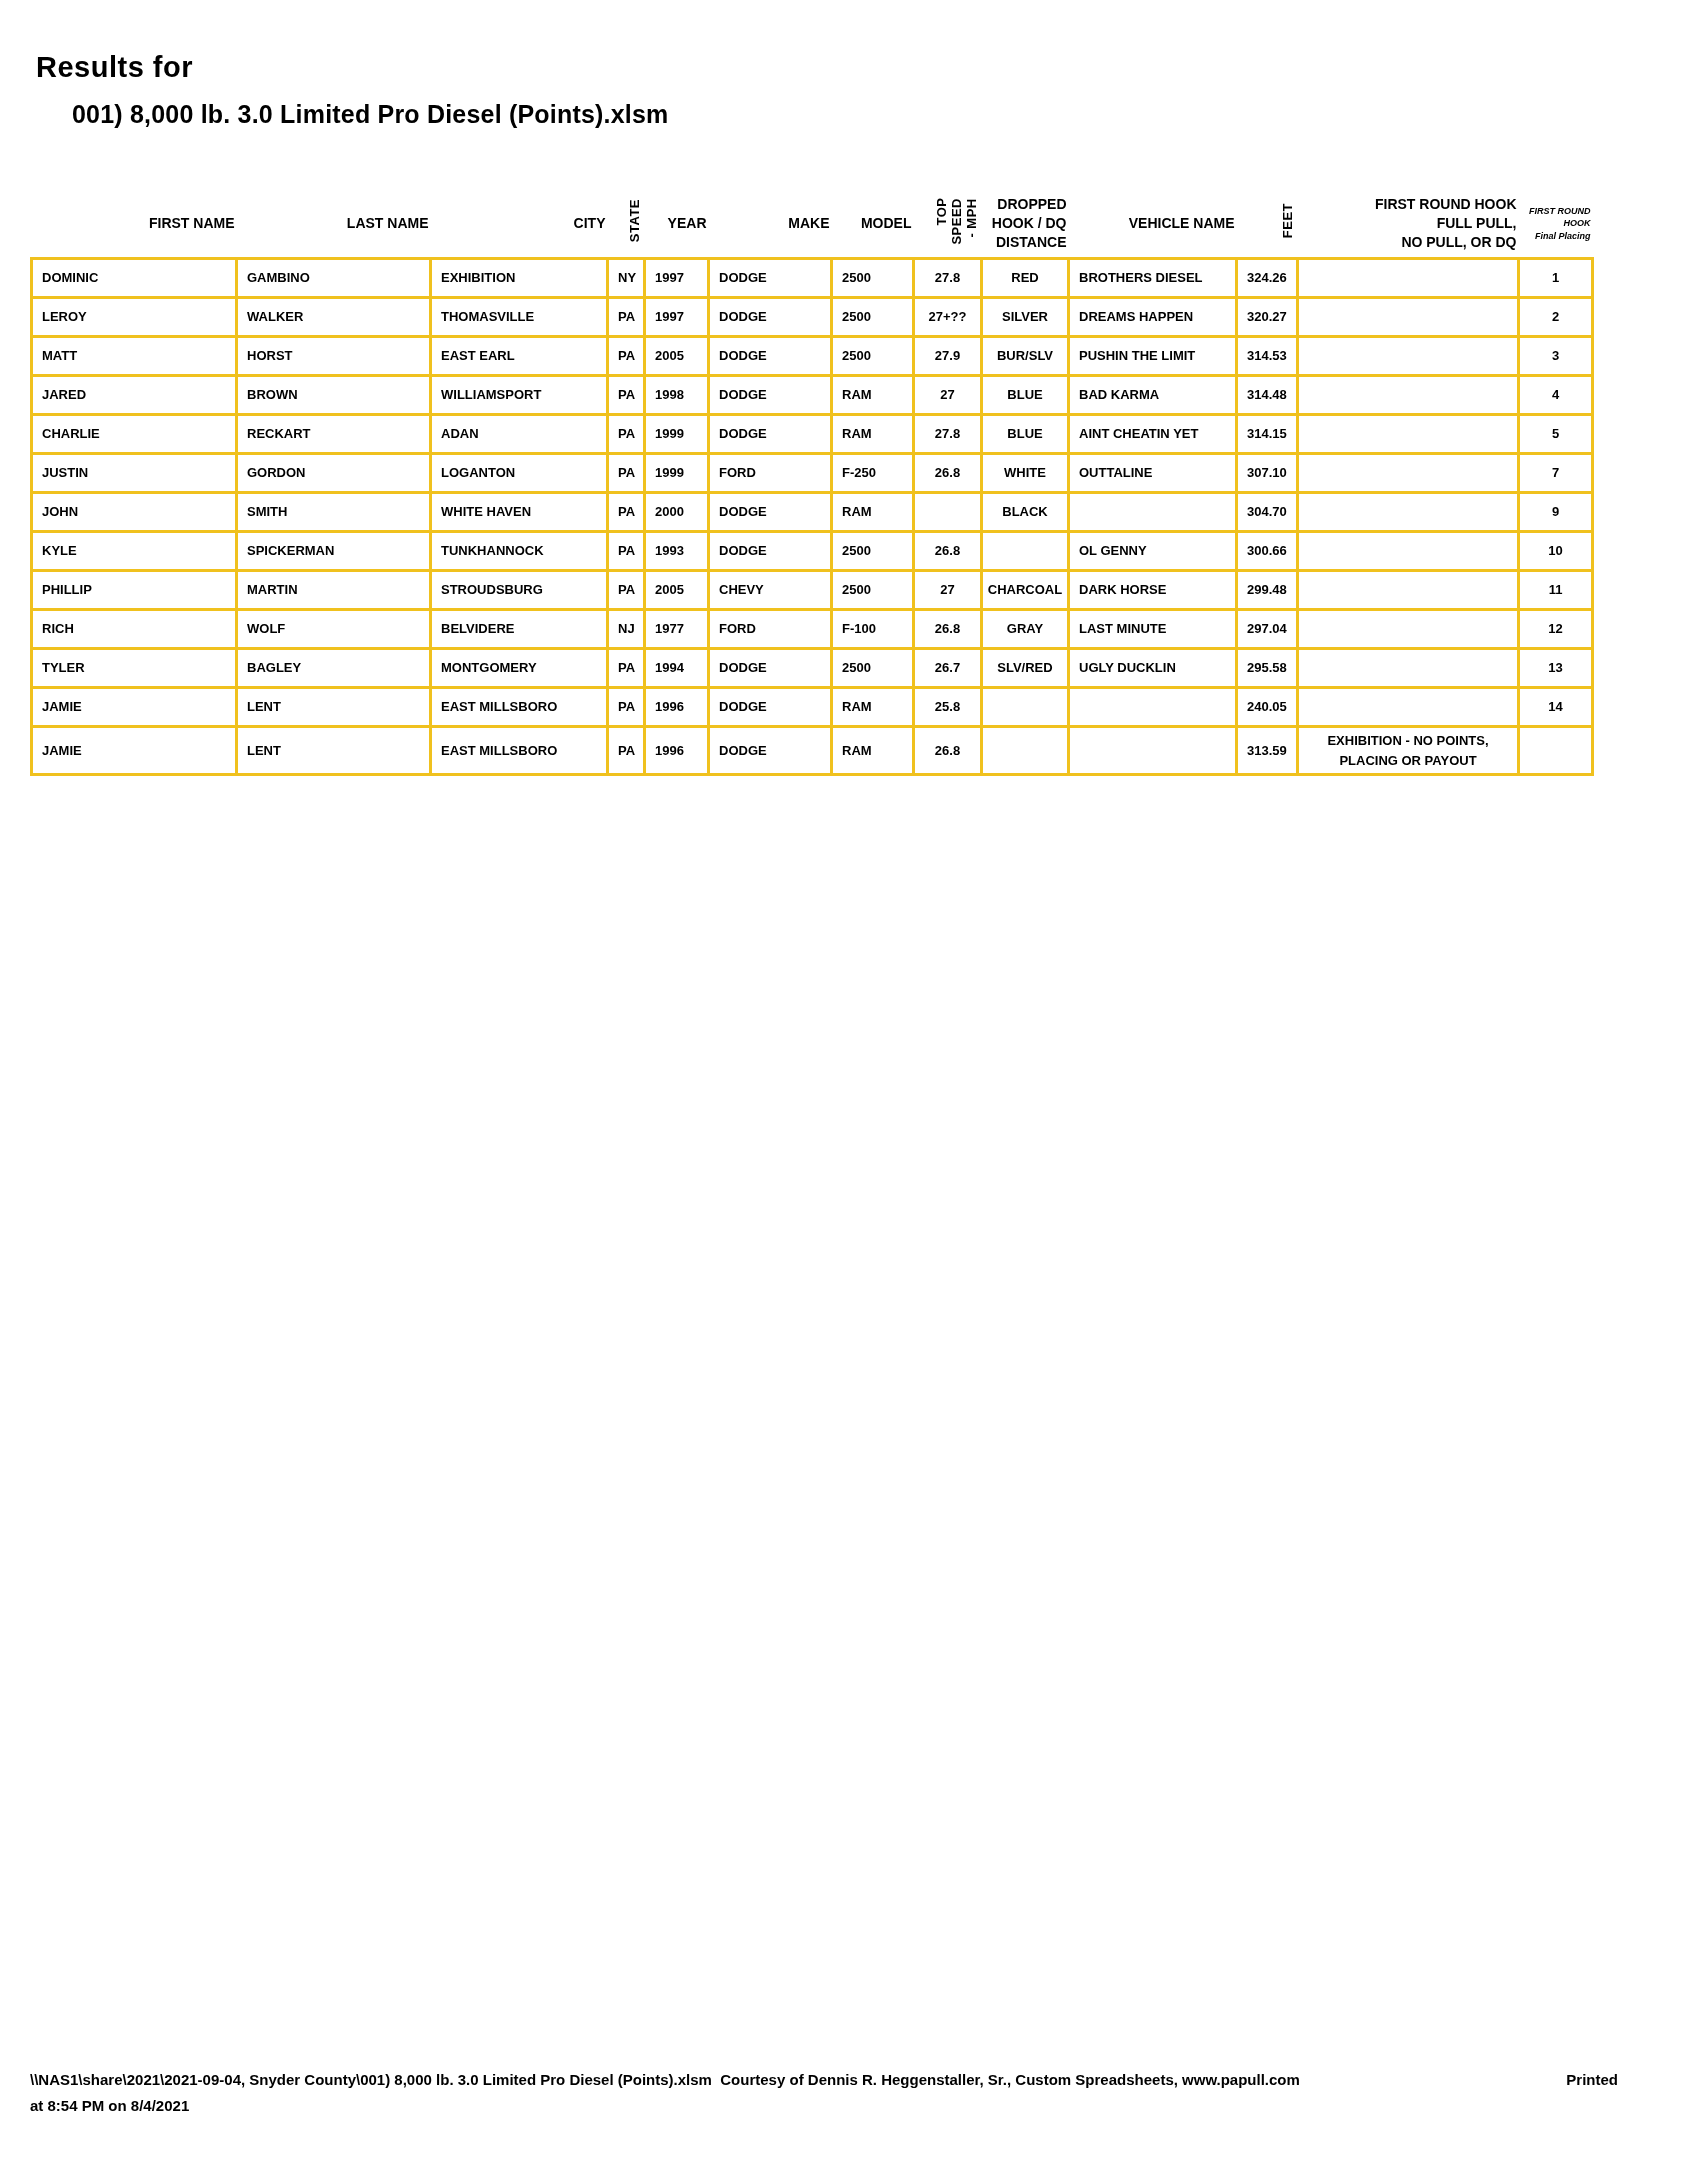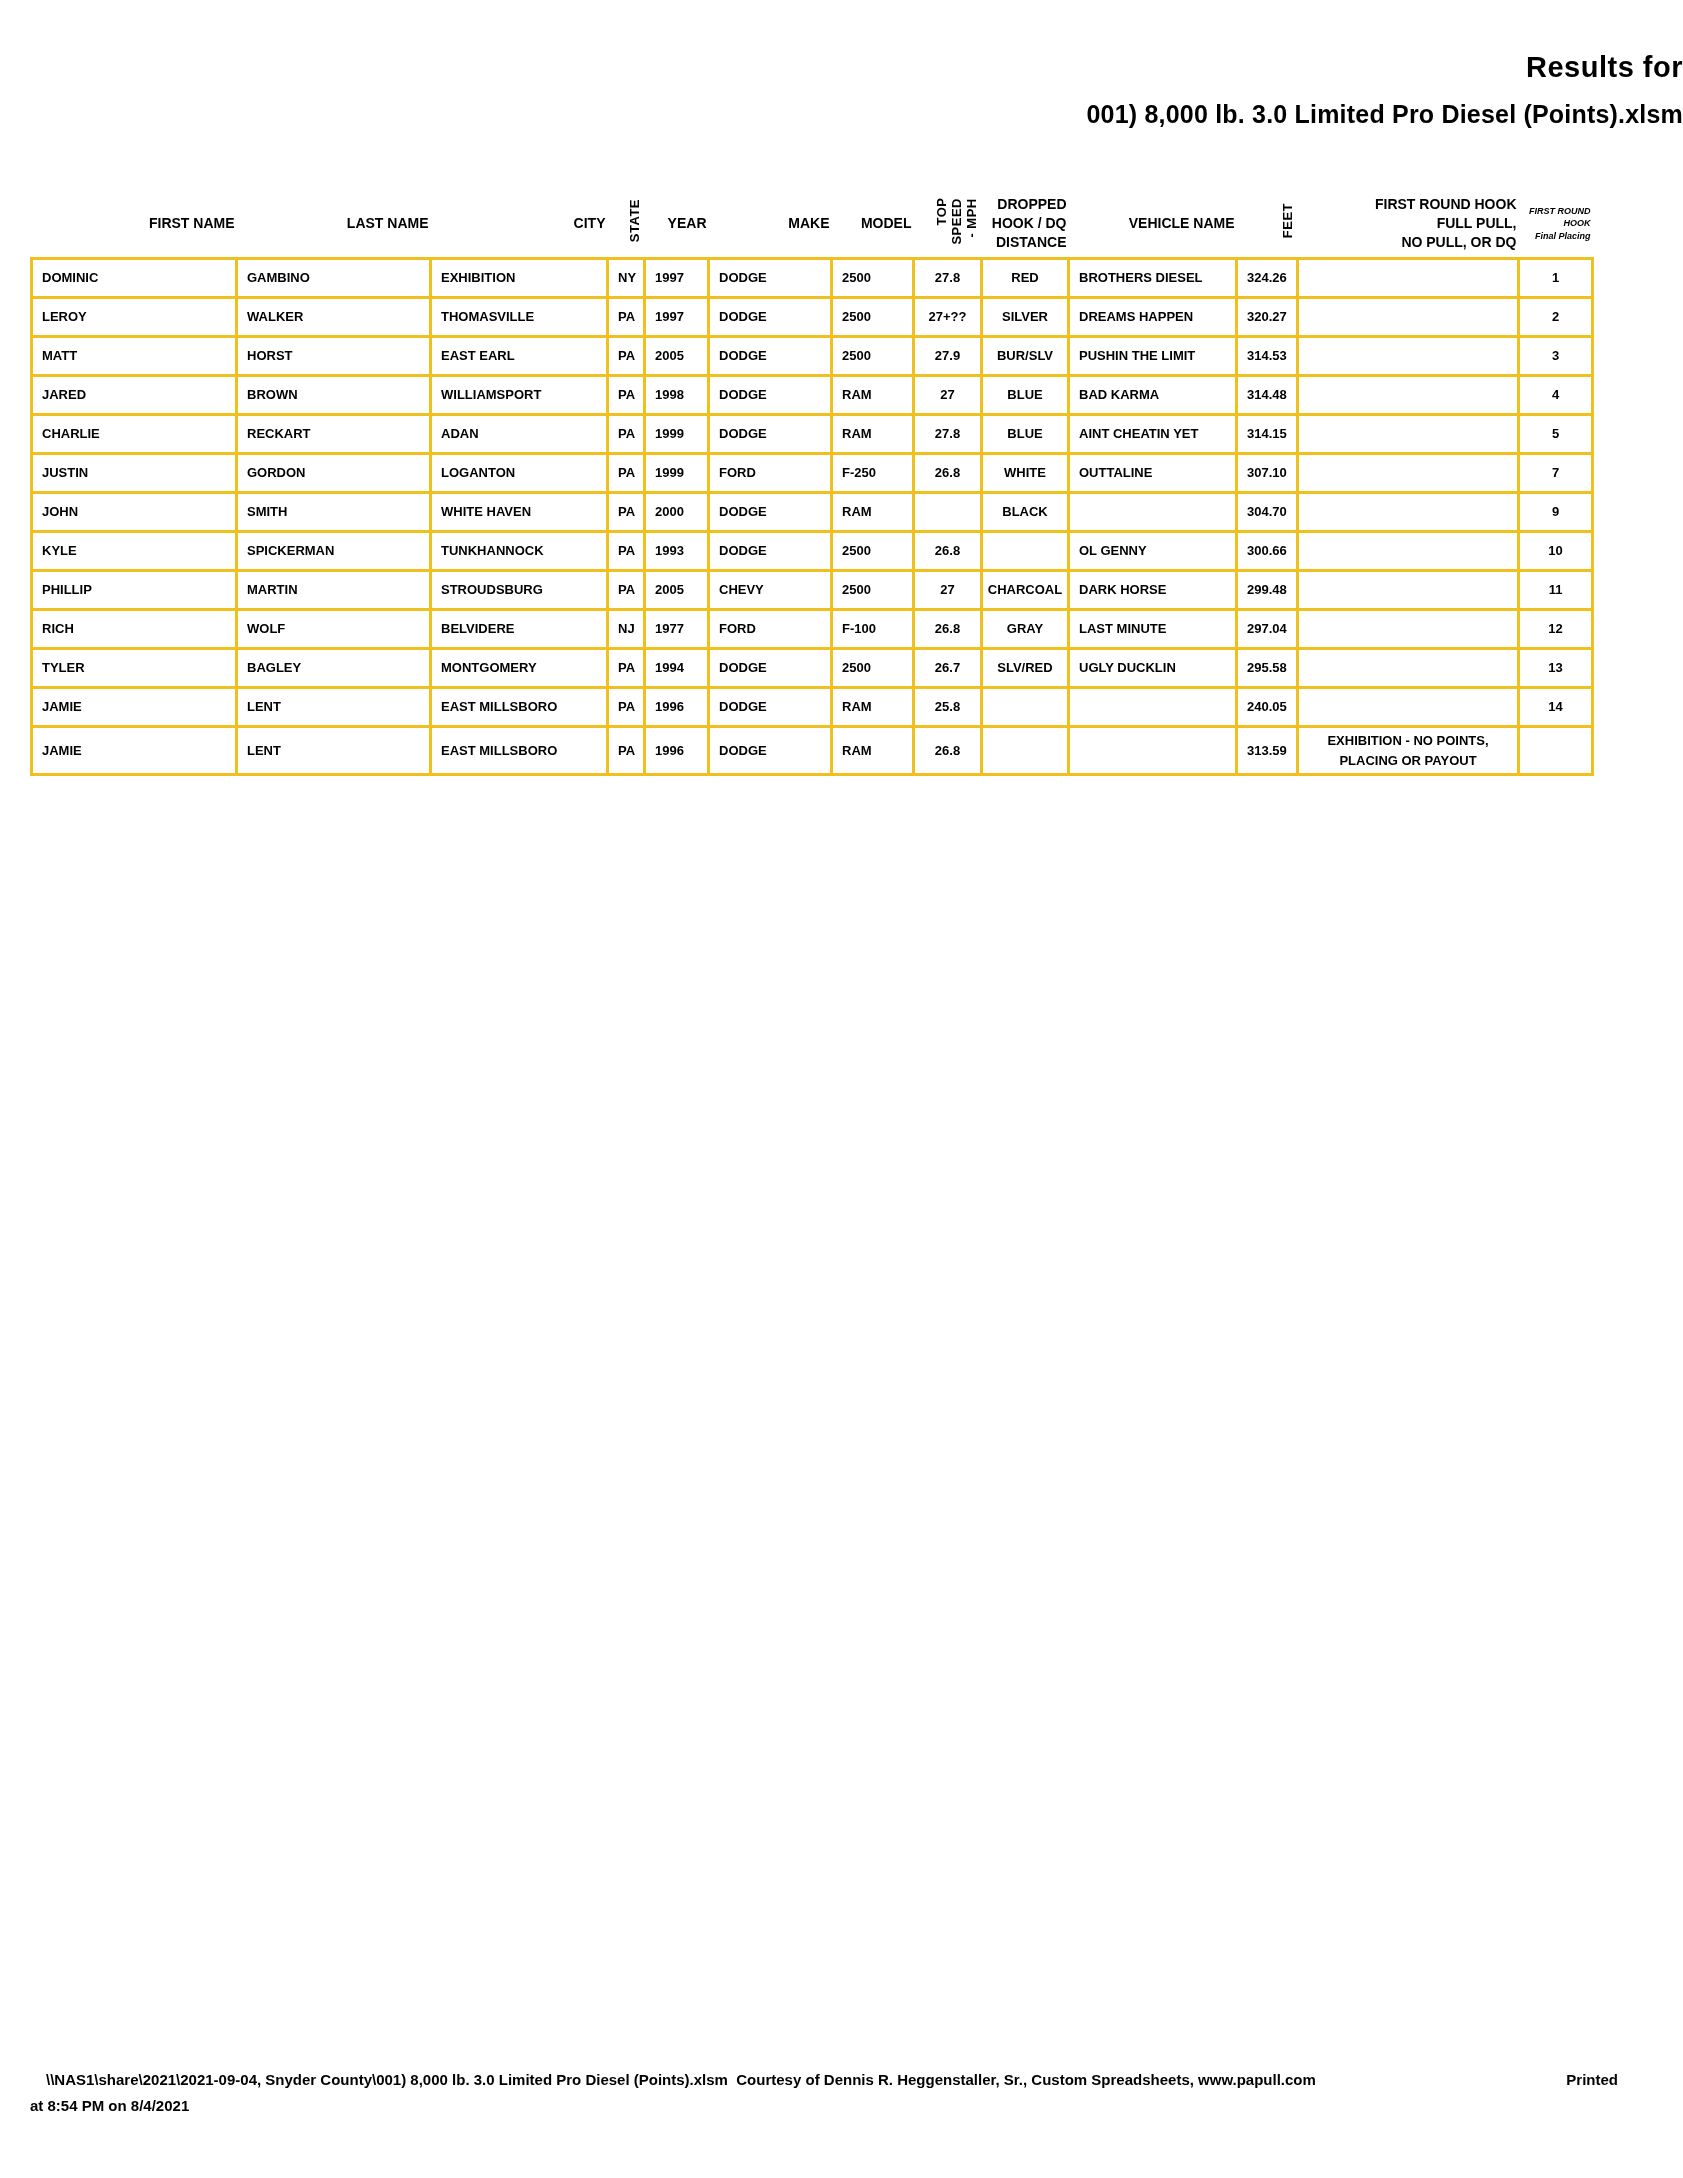--- a/index.html
+++ b/index.html
@@ -4,21 +4,21 @@
 <style>
   html,body{margin:0;padding:0;background:#ffffff;}
   .page{
     position:relative;
     width:1683px;height:2178px;
     background:#ffffff;
     color:#000;
     font-family:"Liberation Sans", sans-serif;
     overflow:hidden;
   }
-  .title{ text-align:right; padding-top:51px; font-weight:bold; }
+  .title{ text-align:left; padding-top:51px; font-weight:bold;margin-left:36px; }
   .title-line1{ font-size:29px; letter-spacing:0.5px; }
   .title-line2{ font-size:25px; margin-top:16px; letter-spacing:0.2px;padding-left:36px; }
 
   table.results{
     position:absolute; left:30px; top:190px;
     width:1562px;
     border-collapse:collapse;
     table-layout:fixed;
   }
   table.results thead th{
@@ -56,21 +56,21 @@
   table.results tbody td.center{ text-align:center; padding:3px 3px; }
   table.results tbody td.left{ text-align:left; }
 
   .footer{
     position:absolute;
     left:30px; right:65px; top:2067px;
     font-size:15px;
     font-weight:bold;
     line-height:1.75;
   }
-  .footer-line1{ display:flex; justify-content:space-between; align-items:baseline;margin-left:16px; }
+  .footer-line1{ display:flex; justify-content:space-between; align-items:baseline; }
   .footer-line1 .path{ white-space:pre; }
 </style>
 </head>
 <body>
 
 <div class="page">
 
   <div class="title">
     <div class="title-line1">Results for</div>
     <div class="title-line2">001) 8,000 lb. 3.0 Limited Pro Diesel (Points).xlsm</div>

